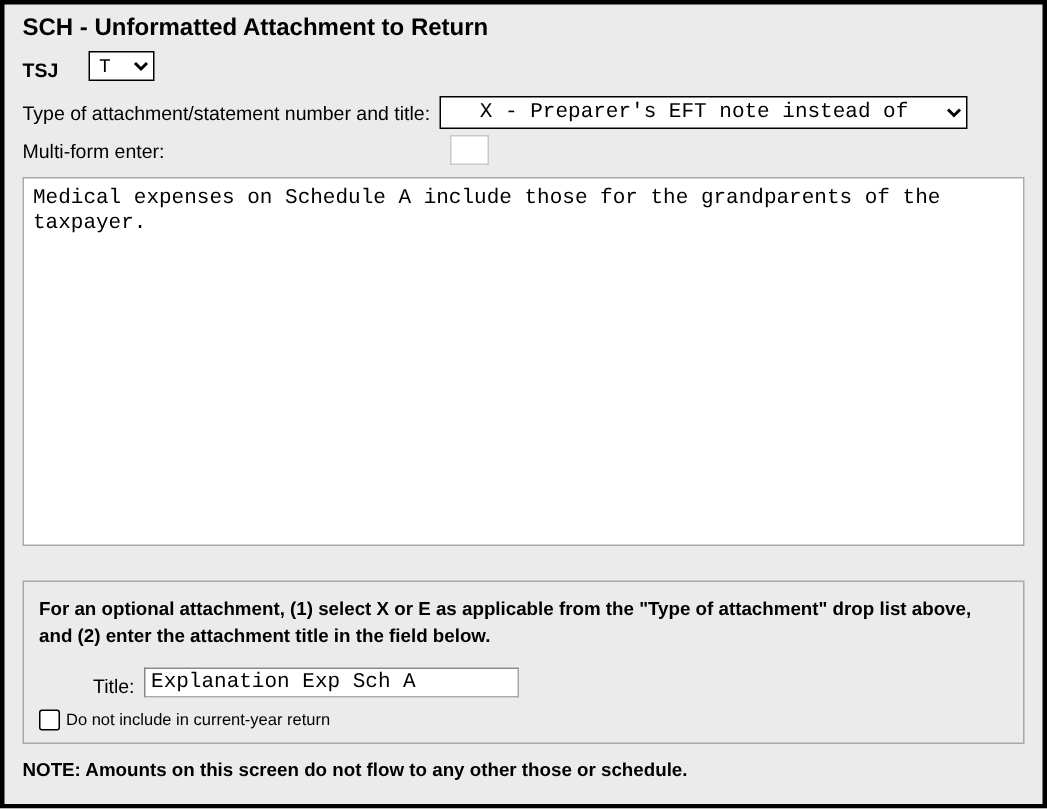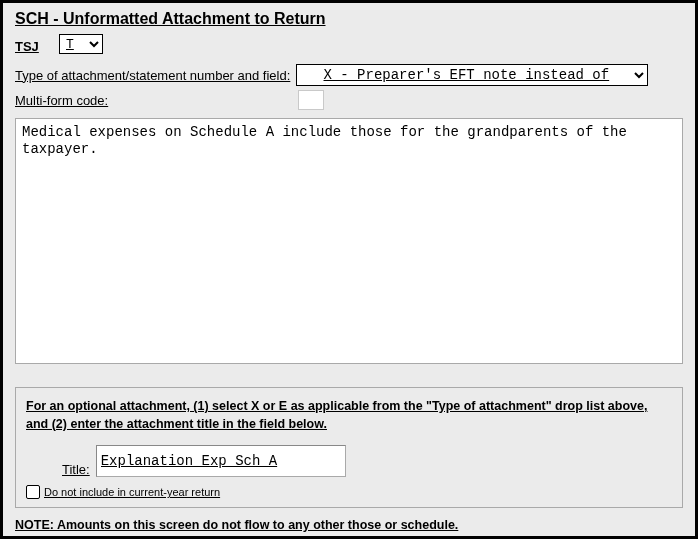--- a/index.html
+++ b/index.html
@@ -10,21 +10,20 @@
       width: 698px;
       height: 539px;
       overflow: hidden;
     }
     .outer-frame {
       width: 698px;
       height: 539px;
       border: 3px solid #000;
       background: #ebebeb;
       padding: 7px 12px 10px 12px;
-      text-decoration: underline;
     }
     .page-title {
       font-size: 16px;
       font-weight: bold;
       color: #000;
       margin-bottom: 6px;
     }
     .row {
       display: flex;
       align-items: flex-end;
@@ -109,21 +108,21 @@
       align-items: flex-end;
       margin-bottom: 8px;
       margin-left: 36px;
     }
     .title-label {
       font-size: 13px;
       margin-right: 6px;
     }
     input.title-input {
       width: 250px;
-      height: 32px;
+      height: 20px;
       border: 1px solid #a9a9a9;
       border-top-color: #888;
       border-left-color: #888;
       background: #fff;
       font-family: "Courier New", monospace;
       font-size: 14px;
       padding: 0 4px;
     }
     .checkbox-row {
       display: flex;
@@ -156,28 +155,28 @@
   <div class="page-title">SCH - Unformatted Attachment to Return</div>
 
   <div class="row">
     <span class="label-tsj">TSJ</span>
     <select class="tsj-select">
       <option>T</option>
     </select>
   </div>
 
   <div class="type-row">
-    <span class="type-label">Type of attachment/statement number and field:</span>
+    <span class="type-label">Type of attachment/statement number and title:</span>
     <select class="type-select">
       <option>X - Preparer's EFT note instead of</option>
     </select>
   </div>
 
   <div class="multiform-row">
-    <span class="multiform-label">Multi-form code:</span>
+    <span class="multiform-label">Multi-form enter:</span>
     <input type="text" class="multiform-input" value="" style="">
   </div>
 
   <textarea class="body-text" style="">Medical expenses on Schedule A include those for the grandparents of the taxpayer.</textarea>
 
   <div class="optional-box">
     <div class="optional-instruction">For an optional attachment, (1) select X or E as applicable from the "Type of attachment" drop list above, and (2) enter the attachment title in the field below.</div>
     <div class="title-row">
       <span class="title-label">Title:</span>
       <input type="text" class="title-input" value="Explanation Exp Sch A" style="">

